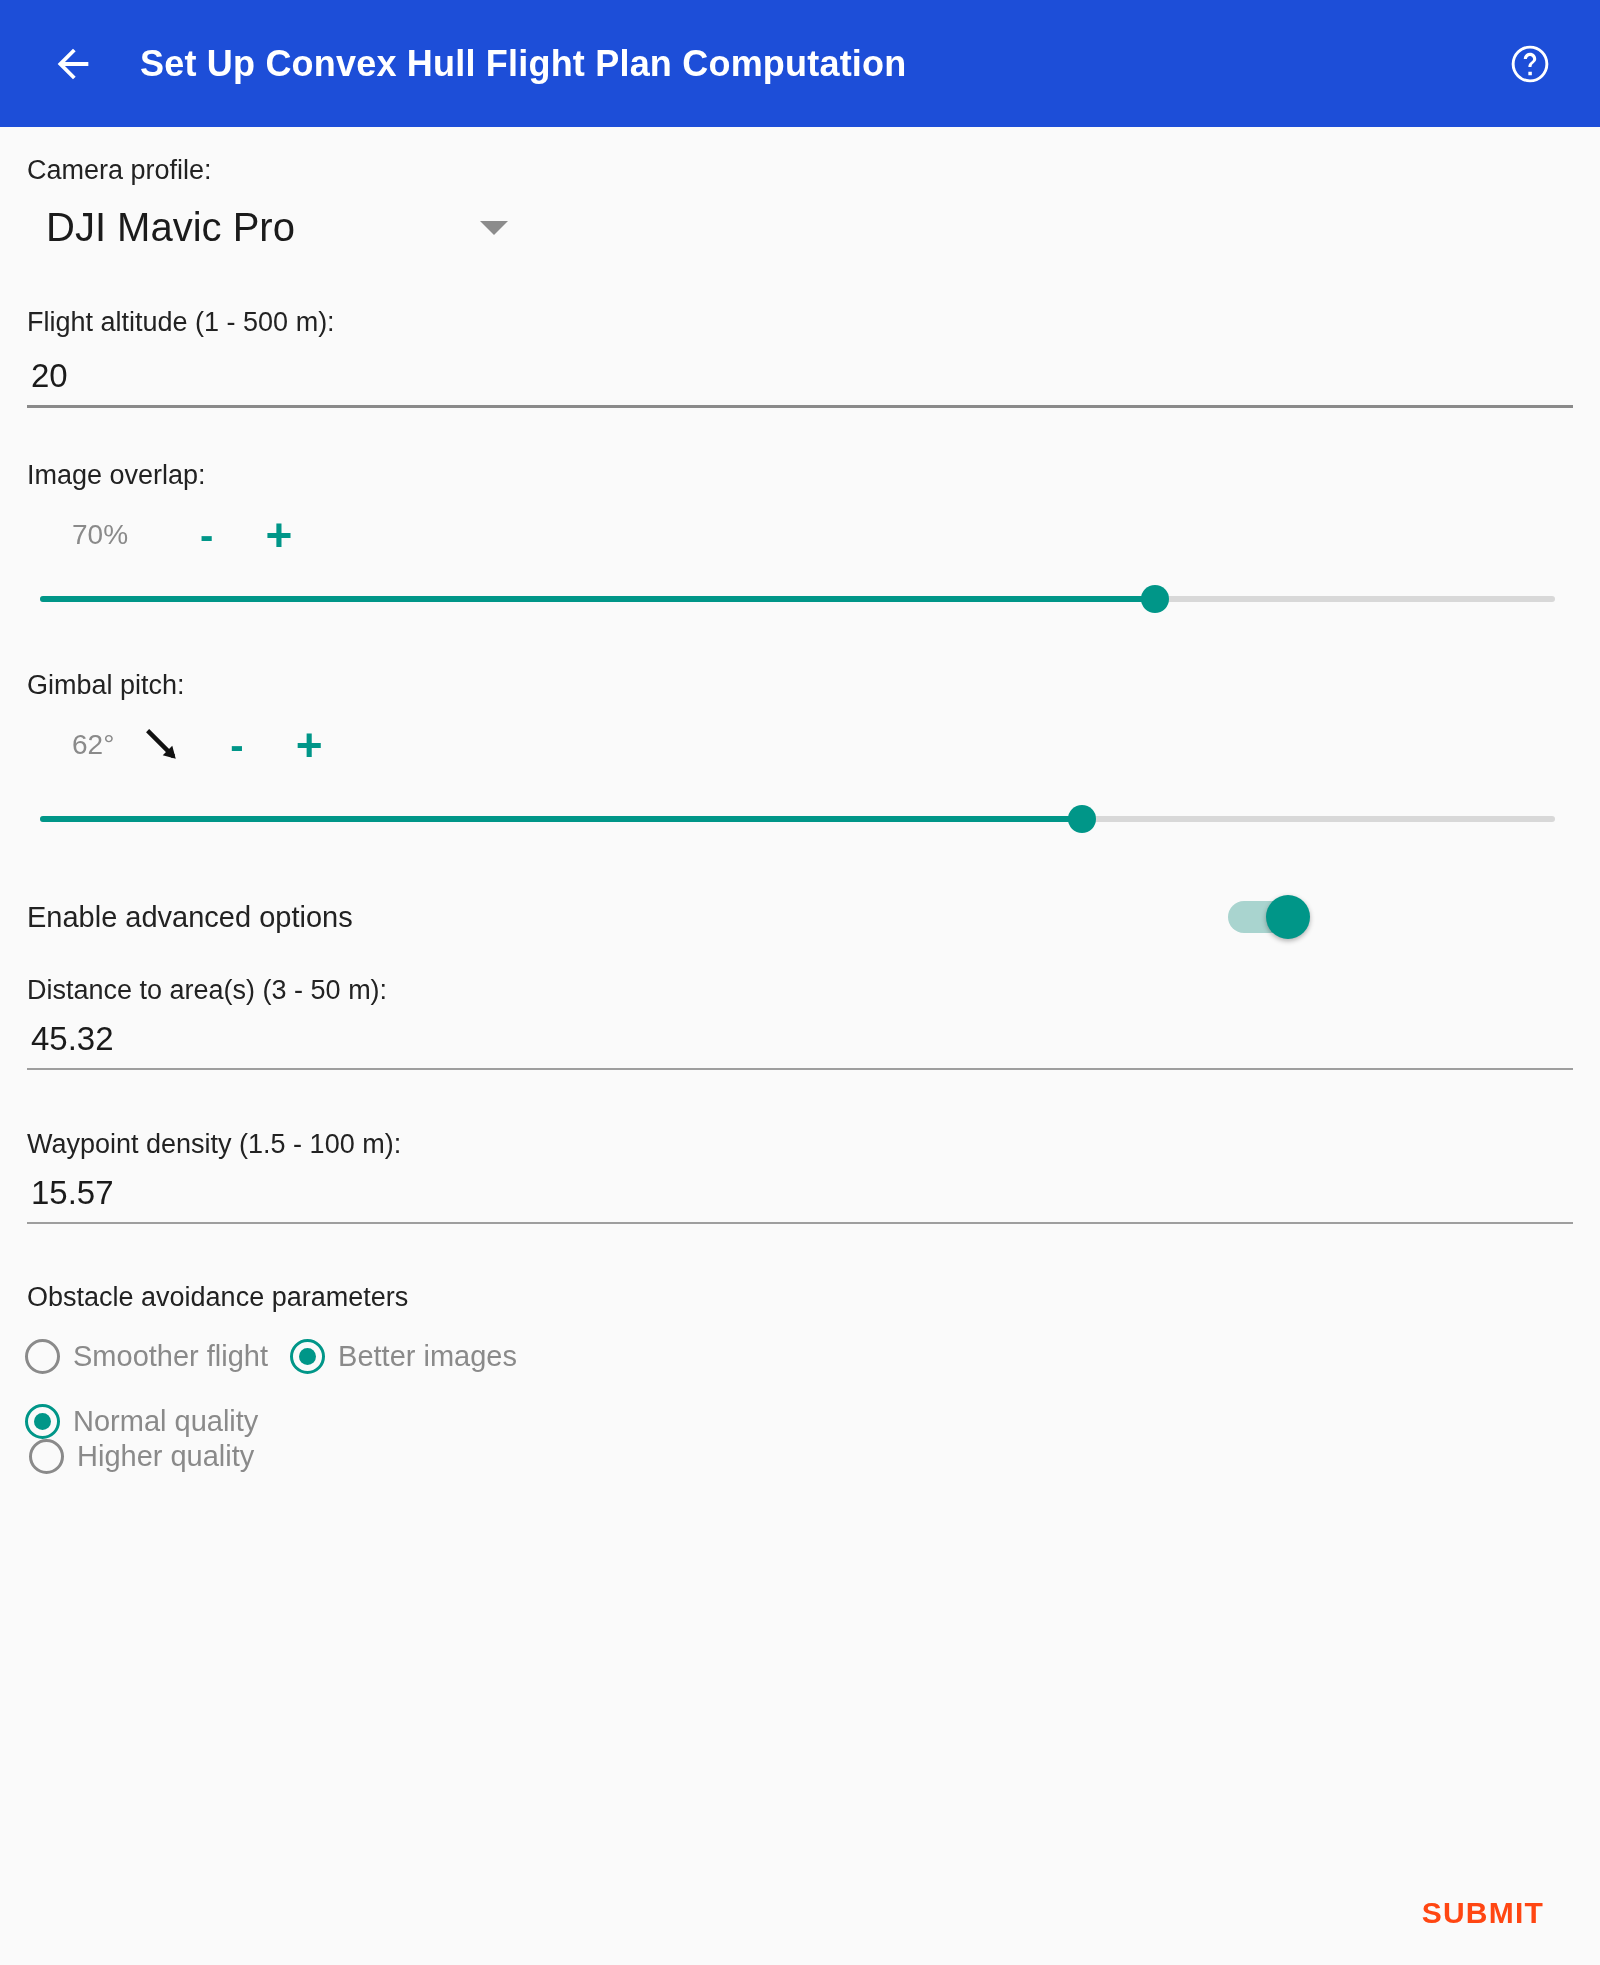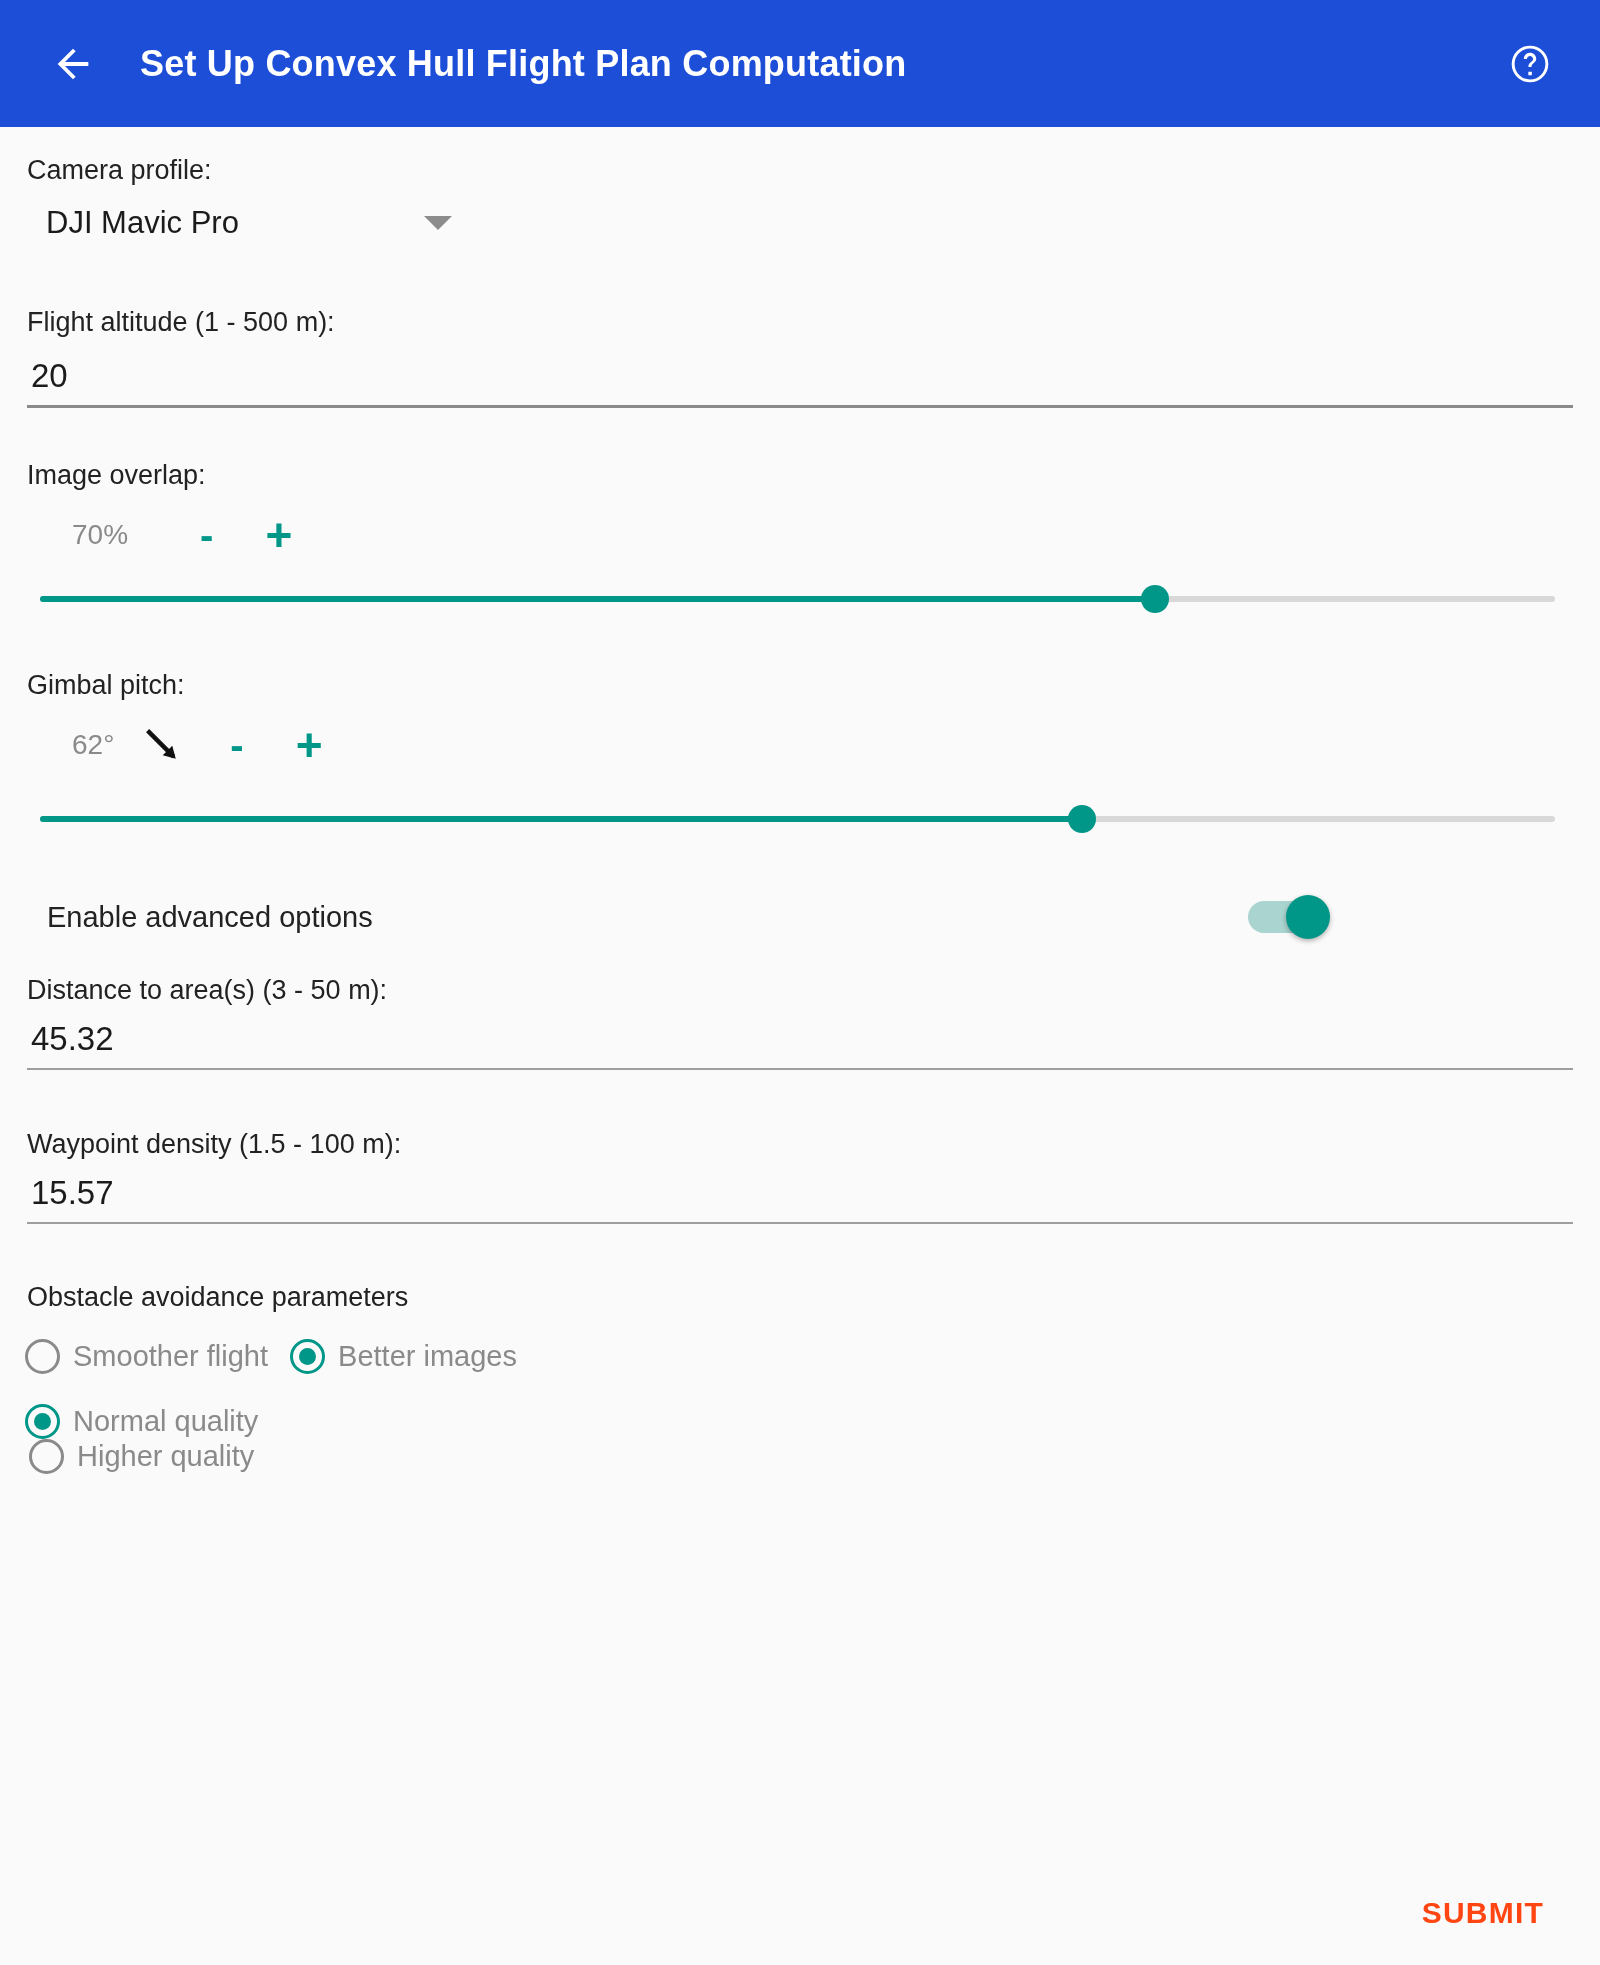--- a/index.html
+++ b/index.html
@@ -69,21 +69,21 @@
   }
 
   
   .dropdown {
     position: absolute;
     display: flex;
     align-items: center;
     cursor: pointer;
   }
   .dropdown-value {
-    font-size: 31px;
+    font-size: 40px;
     color: #1b1b1b;
     white-space: nowrap;
   }
   .caret {
     width: 0; height: 0;
     border-left: 14px solid transparent;
     border-right: 14px solid transparent;
     border-top: 14px solid #8c8c8c;
     margin-left: 185px;
   }
@@ -145,21 +145,21 @@
     background: #009688;
     border-radius: 50%;
     transform: translateX(-14px);
     cursor: pointer;
   }
 
   
   .switch-row {
     position: absolute;
     left: 0; width: 1340px;
-    display: flex; align-items: center; margin-left: 20px;
+    display: flex; align-items: center;
   }
   .switch-label { font-size: 29px; color: #222222; margin-left: 27px; }
   .switch {
     position: absolute;
     right: 30px;
     width: 82px; height: 44px;
     cursor: pointer;
   }
   .switch-track {
     position: absolute;

